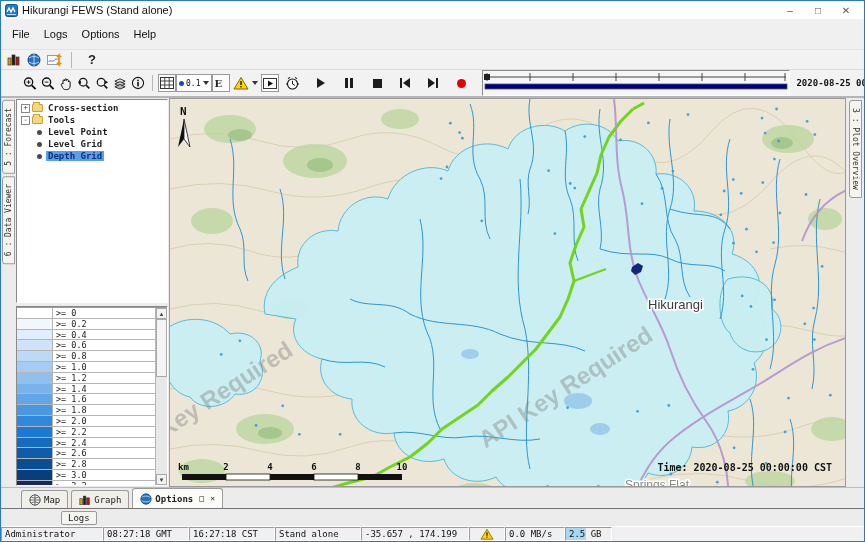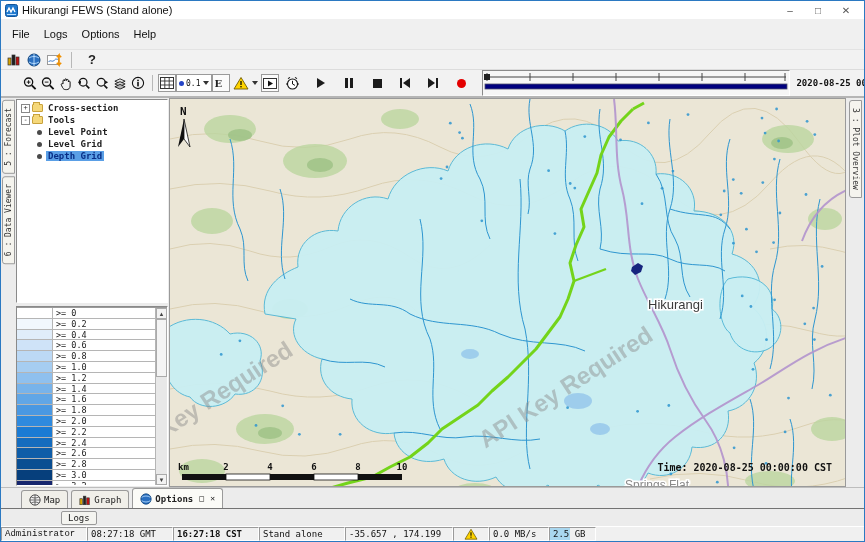--- a/index.html
+++ b/index.html
@@ -616,23 +616,23 @@
       <span>Options</span>
       <span class="tctl">□</span>
       <span class="tctl">✕</span>
     </span>
   </div>
   <div class="logsrow">
     <span class="logs-btn">Logs</span>
   </div>
 
   <div class="statusbar">
-    <span class="scell" style="width:86px;font-family:Liberation Mono, monospace;">Administrator</span>
+    <span class="scell" style="width:102px;">Administrator</span>
     <span class="scell" style="width:86px;">08:27:18 GMT</span>
-    <span class="scell" style="width:86px;font-weight:bold;">16:27:18 CST</span>
+    <span class="scell" style="width:86px;">16:27:18 CST</span>
     <span class="scell" style="width:86px;">Stand alone</span>
     <span class="scell" style="width:108px;">-35.657 , 174.199</span>
     <span class="scell" style="width:36px;justify-content:center;">
       <svg width="14" height="12" viewBox="0 0 16 14">
         <path d="M8,1.5 L15,13 H1 Z" fill="#ffd400" stroke="#705c00" stroke-width="0.9"></path>
         <rect x="7.3" y="5" width="1.4" height="4" fill="#201c00"></rect>
         <rect x="7.3" y="10" width="1.4" height="1.4" fill="#201c00"></rect>
       </svg>
     </span>
     <span class="scell" style="width:60px;">0.0 MB/s</span>

